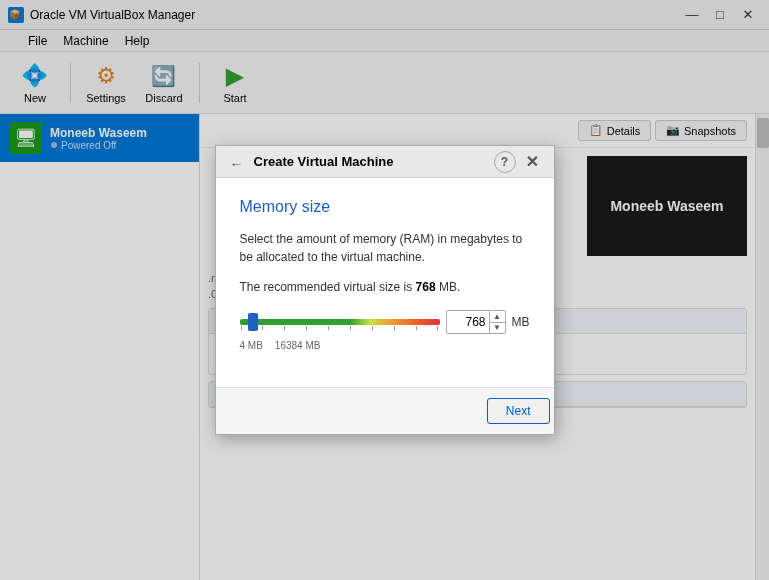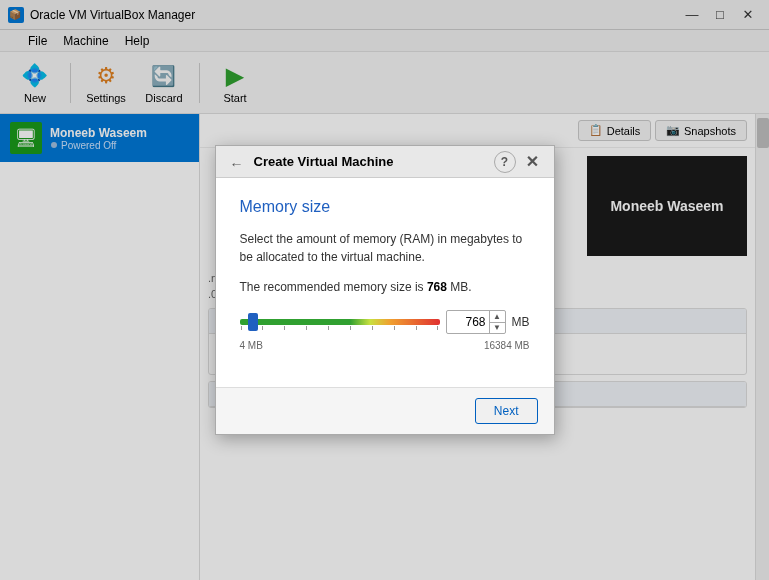--- a/index.html
+++ b/index.html
@@ -301,24 +301,24 @@
       align-items: center;
       gap: 6px;
       margin-bottom: 6px;
     }
     .memory-slider-container {
       flex: 1;
       position: relative;
     }
     .memory-range-labels {
       display: flex;
-      justify-content: space-between;
       font-size: 10px;
       color: #666;
       margin-top: 4px;
+      gap: 12px;
     }
     .memory-spinbox {
       width: 60px;
       height: 24px;
       border: 1px solid #aaa;
       display: flex;
       align-items: center;
       border-radius: 2px;
       overflow: hidden;
     }
@@ -346,21 +346,21 @@
       color: #555;
     }
     .spinbox-up { border-bottom: 1px solid #aaa; }
     .memory-unit {
       font-size: 12px;
       color: #333;
     }
 
     
     .dialog-footer {
-      padding: 10px 16px;
+      padding: 10px 4px;
       background: #f5f5f5;
       border-top: 1px solid #ddd;
       display: flex;
       justify-content: flex-end;
       gap: 12px;
     }
     .dialog-footer-btn {
       padding: 5px 18px;
       font-size: 12px;
       border: 1px solid #aaa;
@@ -490,21 +490,21 @@
       <div class="dialog-nav-btn">←</div>
       <span class="dialog-titlebar-title">Create Virtual Machine</span>
       <div class="dialog-help-btn">?</div>
       <div class="dialog-close-btn">✕</div>
     </div>
 
     <div class="dialog-body">
       <div class="dialog-section-title">Memory size</div>
       <div class="dialog-desc">Select the amount of memory (RAM) in megabytes to be allocated to the virtual machine.</div>
       <div class="dialog-rec">
-        <span>The recommended memory size is </span><strong>768</strong><span> MB.</span>
+        <span>The recommended virtual size is </span><strong>768</strong><span> MB.</span>
       </div>
 
       <div class="memory-control">
         <div class="memory-input-row">
           <div class="memory-slider-container">
 
             <div style="position:relative; height:20px; display:flex; align-items:center;">
               <div style="width:100%; height:6px; background:linear-gradient(to right, #30a030 0%, #30a030 55%, #c8e040 65%, #f0a030 75%, #e03030 100%); border-radius:2px; position:relative;">
 
                 <div style="position:absolute;top:7px;left:0;width:100%;display:flex;justify-content:space-between;padding:0 1px;">

